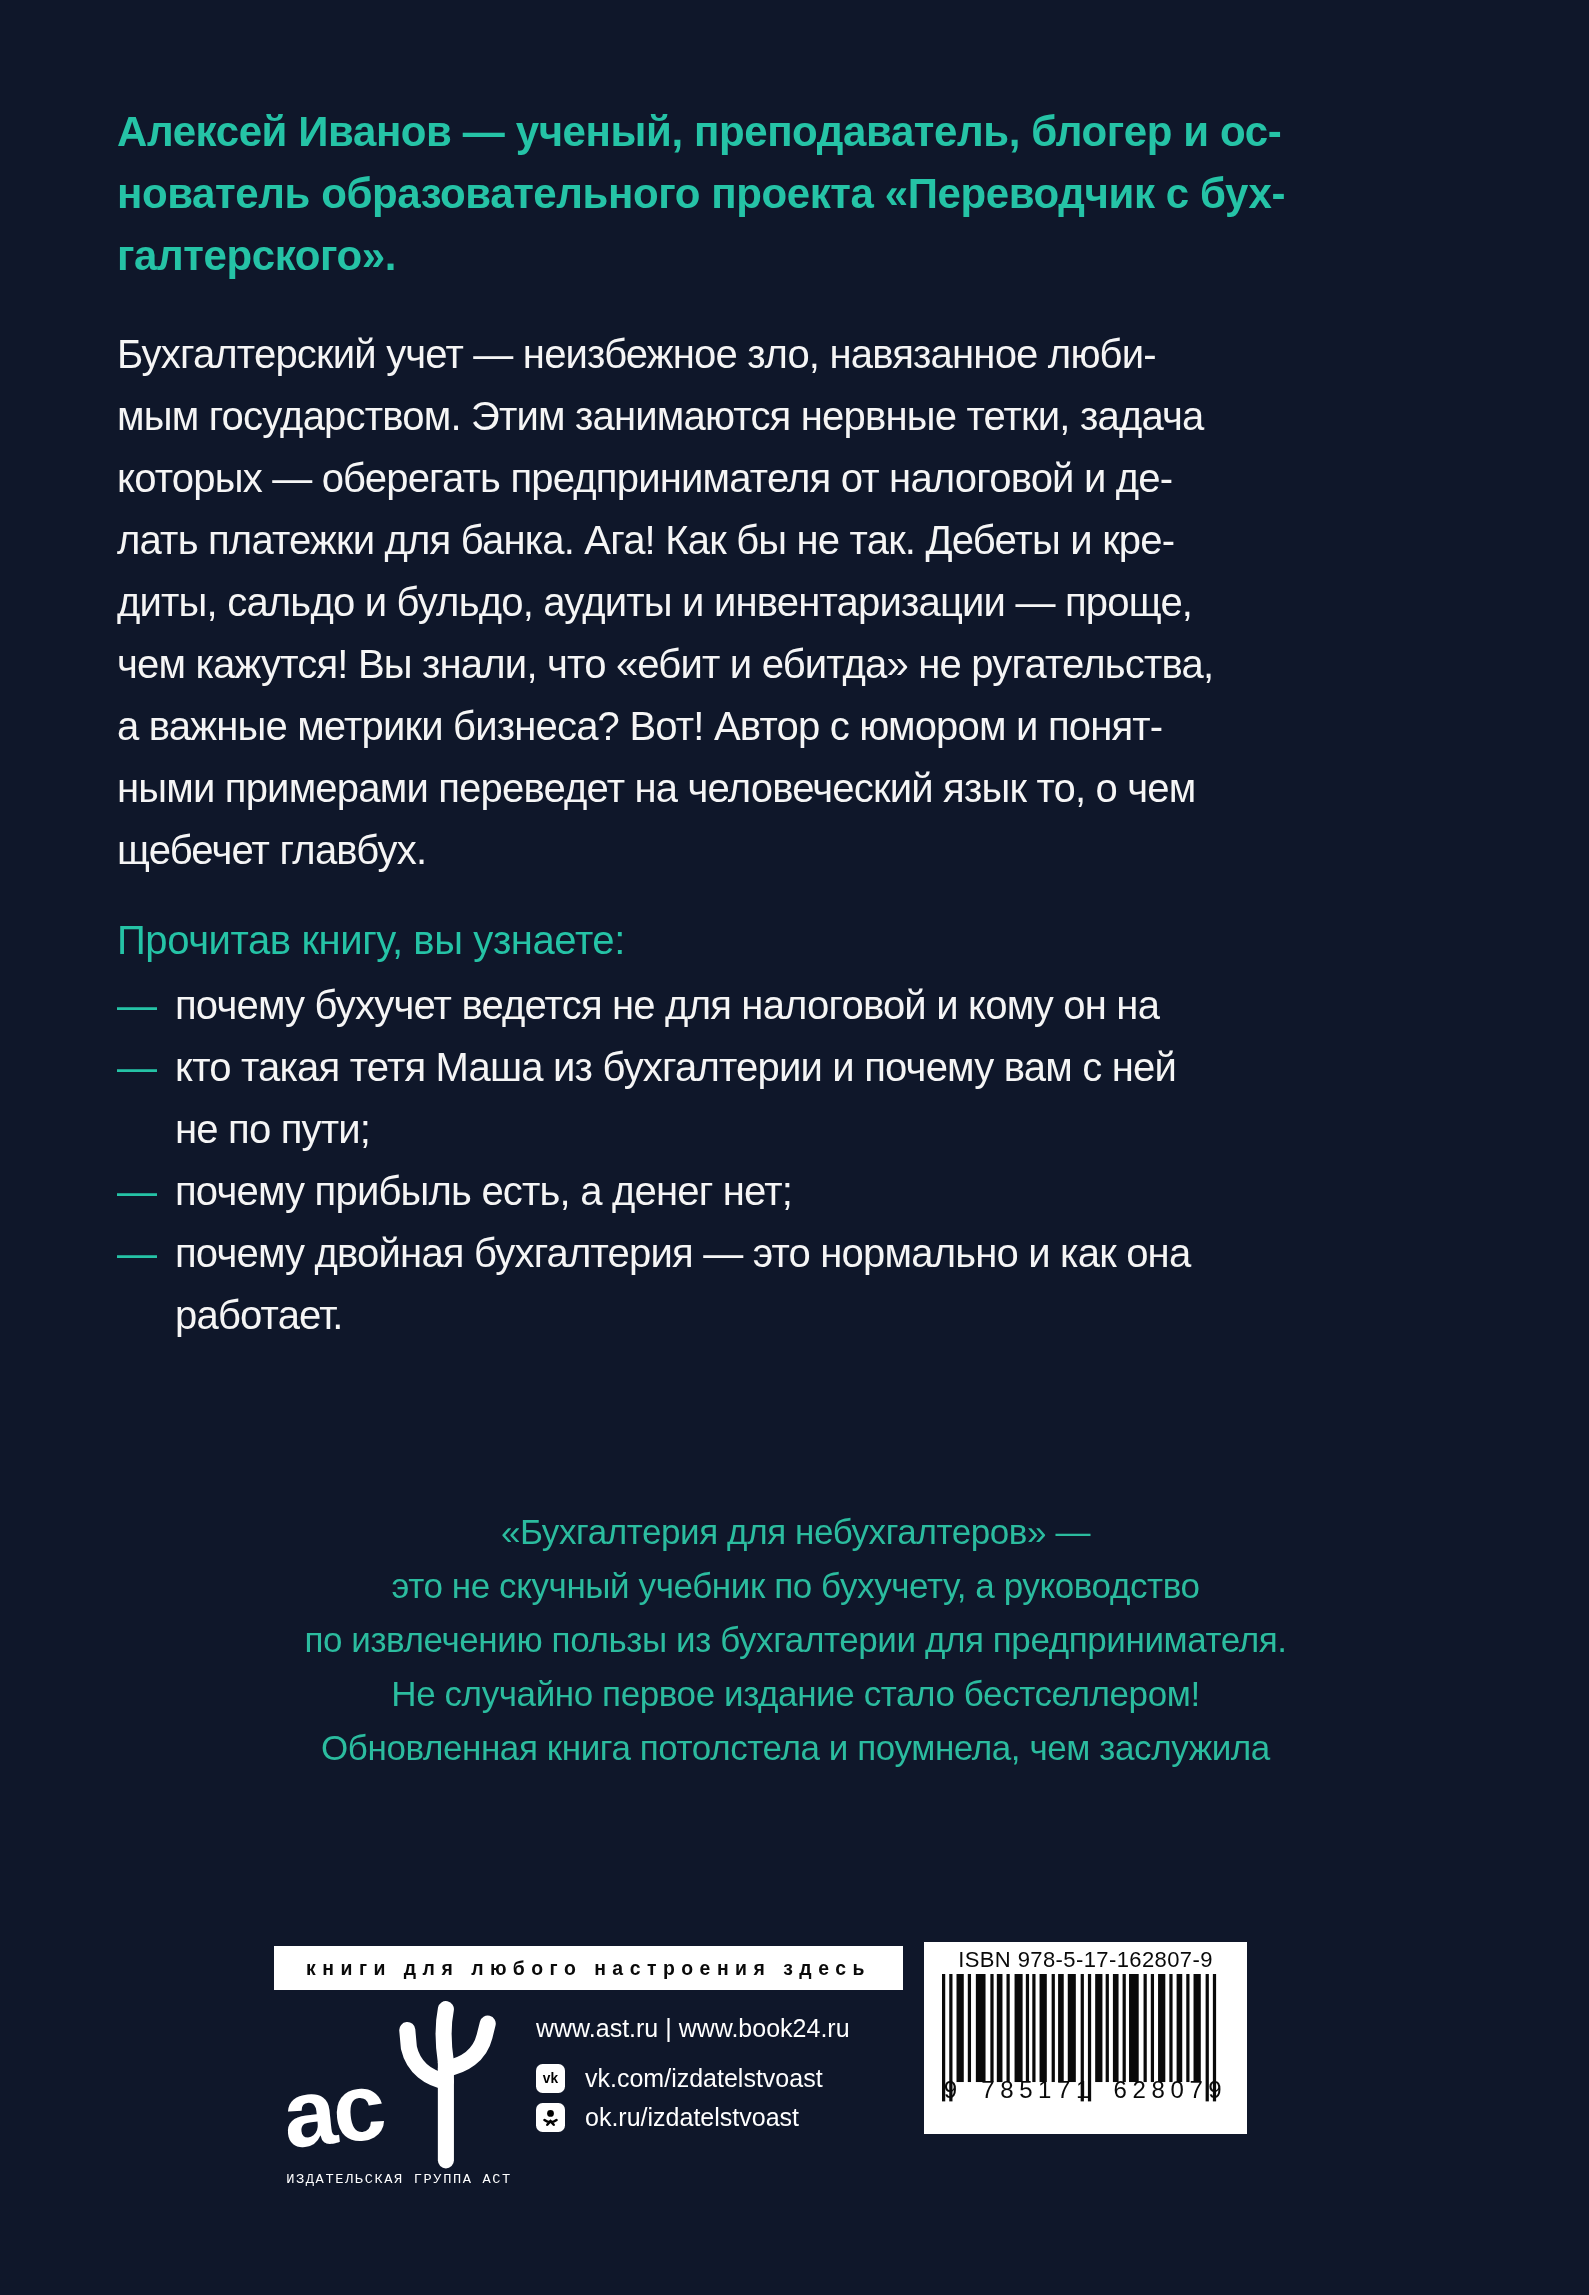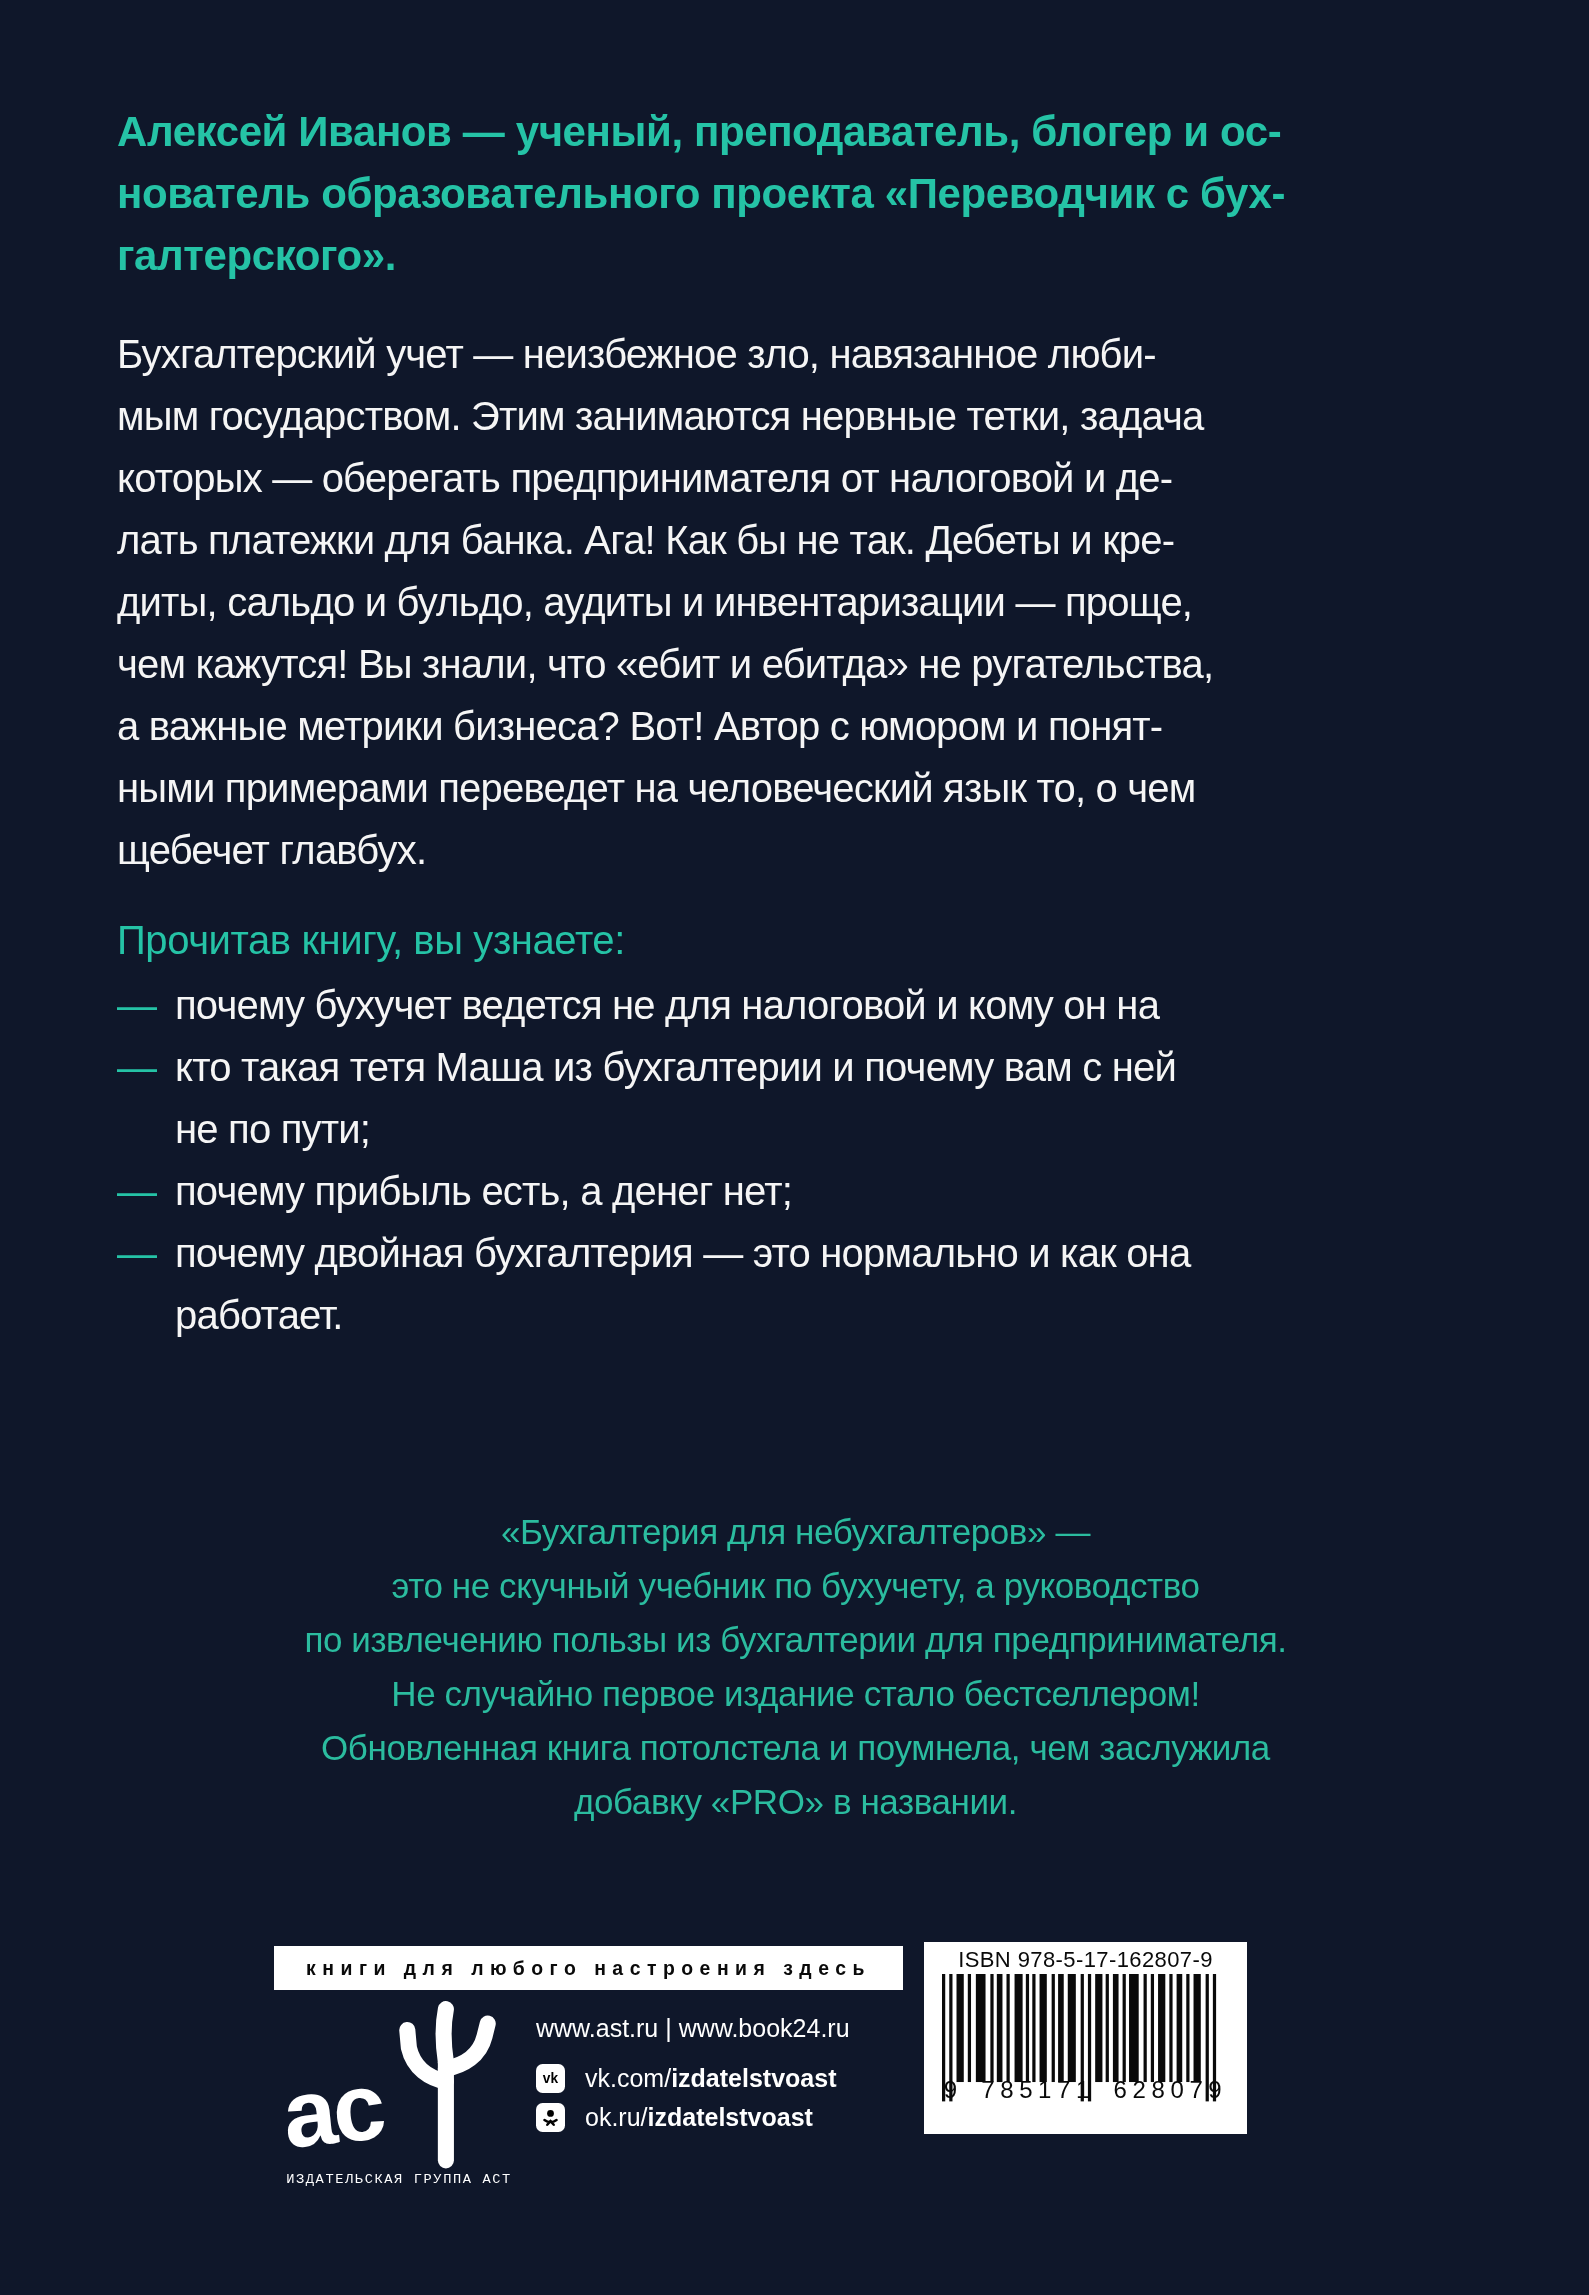--- a/index.html
+++ b/index.html
@@ -87,21 +87,21 @@
   }
   .links .social-row{
     display:flex;align-items:center;margin-bottom:9.7px;
   }
   .links .badge{
     width:29px;height:29px;background:#ffffff;border-radius:6.5px;
     display:flex;align-items:center;justify-content:center;
     margin-right:20px;flex:0 0 29px;
   }
   .links .social-text{font-size:25px;color:#ffffff;white-space:nowrap;}
-  .links .social-text b{font-weight:bold;margin-top:24px;}
+  .links .social-text b{font-weight:normal;margin-top:24px;}
   
   .barcode-box{
     position:absolute;left:924px;top:1942px;width:323px;height:192px;
     background:#ffffff;display:flex;flex-direction:column;align-items:center;
   }
   .barcode-box .isbn{
     color:#0a0a0a;font-size:22px;font-weight:normal;margin-top:4.8px;
     white-space:nowrap;letter-spacing:0.4px;
   }
   .barcode-box .bars{margin-top:1.6px;}
@@ -171,21 +171,20 @@
       </div>
     </div>
 
   <div class="promo">
 
   <div class="line">«Бухгалтерия для небухгалтеров» —</div>
       <div class="line">это не скучный учебник по бухучету, а руководство</div>
       <div class="line">по извлечению пользы из бухгалтерии для предпринимателя.</div>
       <div class="line">Не случайно первое издание стало бестселлером!</div>
       <div class="line">Обновленная книга потолстела и поумнела, чем заслужила</div>
-      <div class="line">добавку «PRO» в названии.</div>
     </div>
 
   <div class="tagline-strip">
     <span>книги для любого настроения здесь</span>
   </div>
 
   <div class="ast-logo">
     <div class="art">
       <span class="script">ас</span>
       <svg class="cactus" width="129" height="185" viewBox="0 0 160 230">

